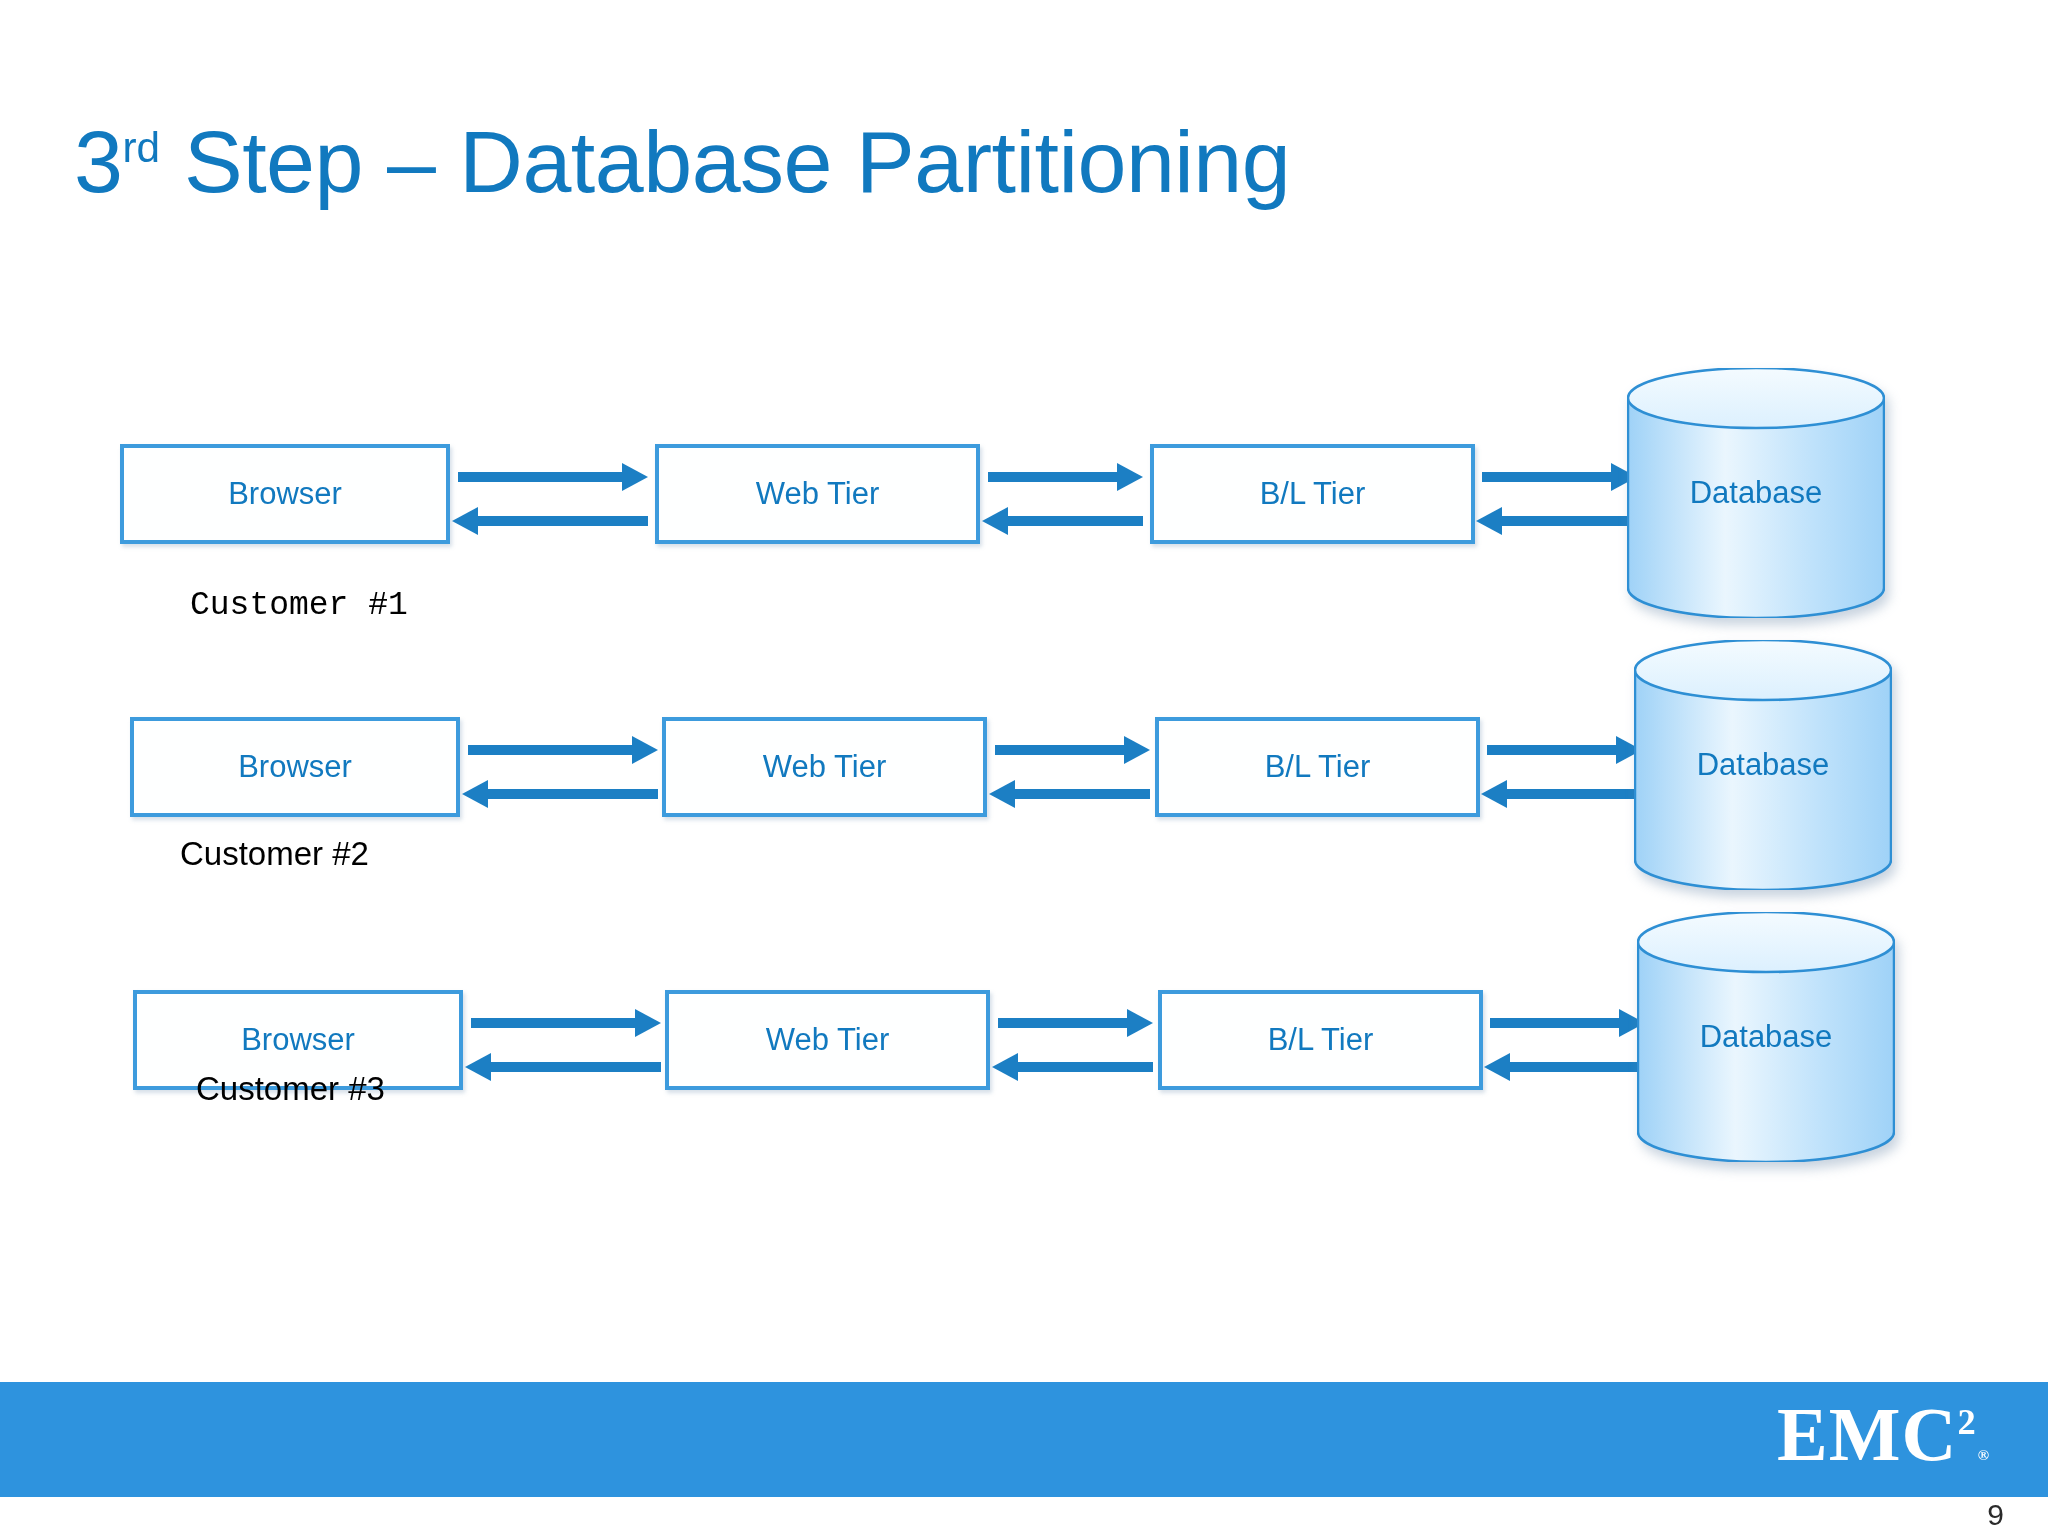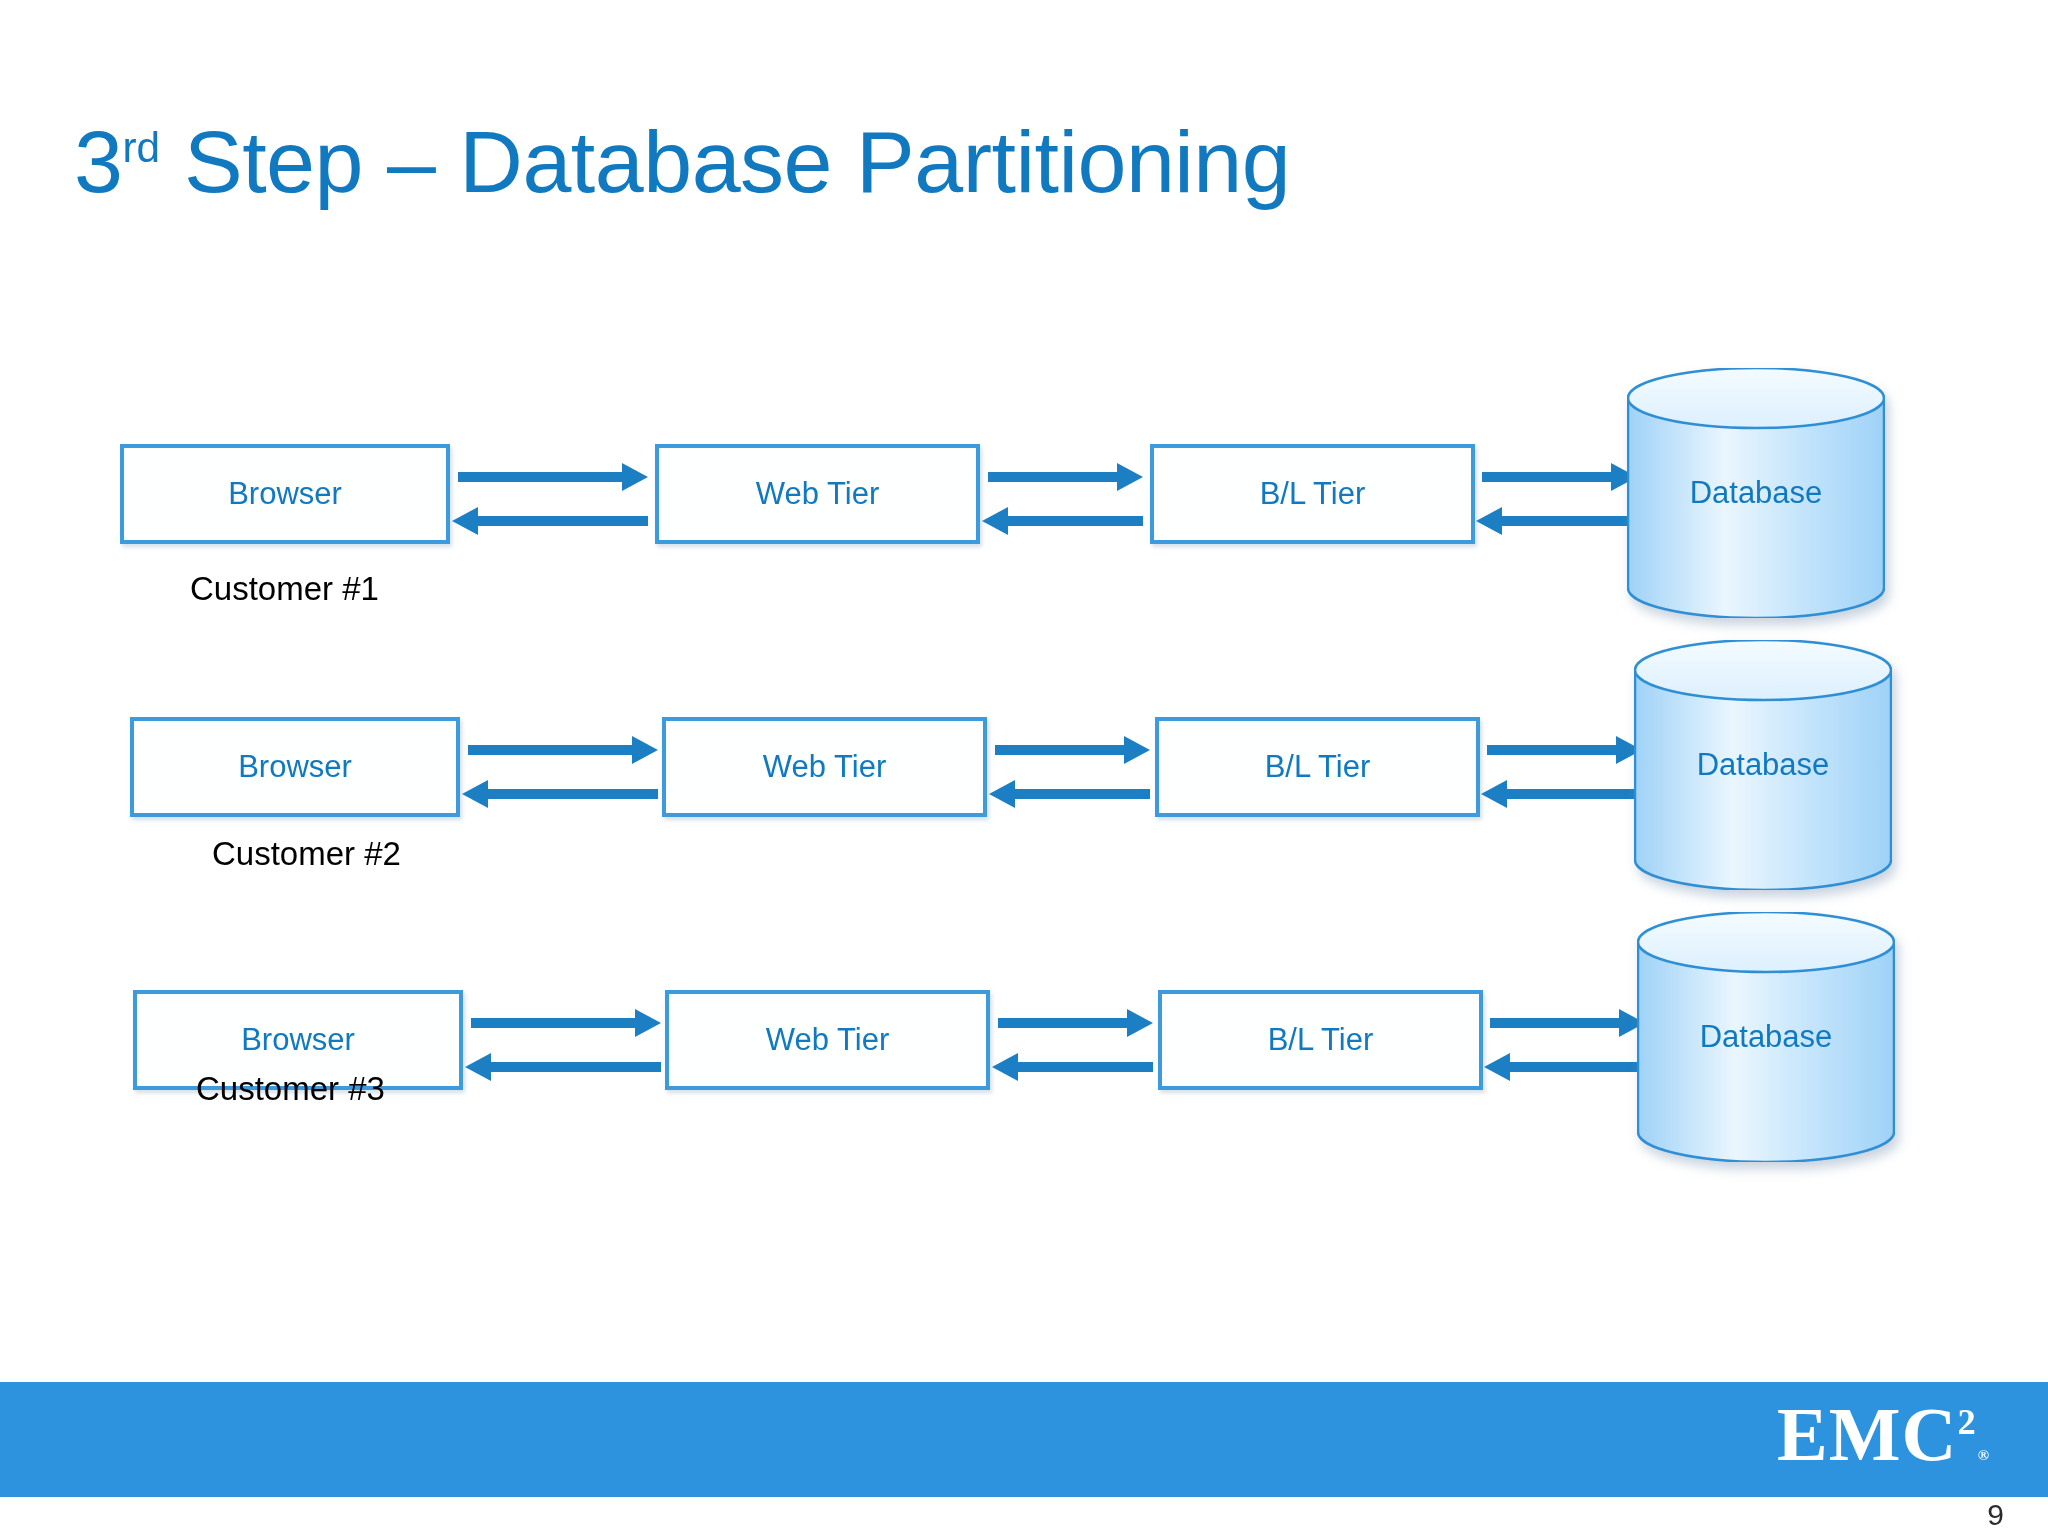--- a/index.html
+++ b/index.html
@@ -223,21 +223,21 @@
             <linearGradient id="topgrad0" x1="0" y1="0" x2="0" y2="1">
               <stop offset="0%" stop-color="#F4FBFF"></stop>
               <stop offset="100%" stop-color="#DCF0FE"></stop>
             </linearGradient>
           </defs>
           <path d="M1,30 L1,220 A 128 30 0 0 0 257 220 L257,30 Z" fill="url(#cylgrad0)" stroke="#2E8FD4" stroke-width="2.5"></path>
           <ellipse cx="129" cy="30" rx="128" ry="30" fill="url(#topgrad0)" stroke="#2E8FD4" stroke-width="2.5"></ellipse>
         </svg>
       </div>
       <div class="cyl-label" style="left: 1627px; top: 437px; width: 258px;">Database</div>
-      <div class="customer-label" style="left: 190px; top: 532px;">Customer #1</div>
+      <div class="customer-label" style="left: 190px; top: 549px; font-family: Liberation Mono, monospace;">Customer #1</div>
       <div class="node-box" style="left: 130px; top: 679px; width: 330px; height: 100px;">
         <span>Browser</span>
       </div>
       <div class="node-box" style="left: 662px; top: 679px; width: 325px; height: 100px;">
         <span>Web Tier</span>
       </div>
       <div class="node-box" style="left: 1155px; top: 679px; width: 325px; height: 100px;">
         <span>B/L Tier</span>
       </div>
       <div class="arrow right" style="left: 468px; top: 707px; width: 190px;">
@@ -276,21 +276,21 @@
             <linearGradient id="topgrad1" x1="0" y1="0" x2="0" y2="1">
               <stop offset="0%" stop-color="#F4FBFF"></stop>
               <stop offset="100%" stop-color="#DCF0FE"></stop>
             </linearGradient>
           </defs>
           <path d="M1,30 L1,220 A 128 30 0 0 0 257 220 L257,30 Z" fill="url(#cylgrad1)" stroke="#2E8FD4" stroke-width="2.5"></path>
           <ellipse cx="129" cy="30" rx="128" ry="30" fill="url(#topgrad1)" stroke="#2E8FD4" stroke-width="2.5"></ellipse>
         </svg>
       </div>
       <div class="cyl-label" style="left: 1634px; top: 709px; width: 258px;">Database</div>
-      <div class="customer-label" style="left: 212px; top: 797px;">Customer #2</div>
+      <div class="customer-label" style="left: 180px; top: 797px;">Customer #2</div>
       <div class="node-box" style="left: 133px; top: 952px; width: 330px; height: 100px;">
         <span>Browser</span>
       </div>
       <div class="node-box" style="left: 665px; top: 952px; width: 325px; height: 100px;">
         <span>Web Tier</span>
       </div>
       <div class="node-box" style="left: 1158px; top: 952px; width: 325px; height: 100px;">
         <span>B/L Tier</span>
       </div>
       <div class="arrow right" style="left: 471px; top: 980px; width: 190px;">

